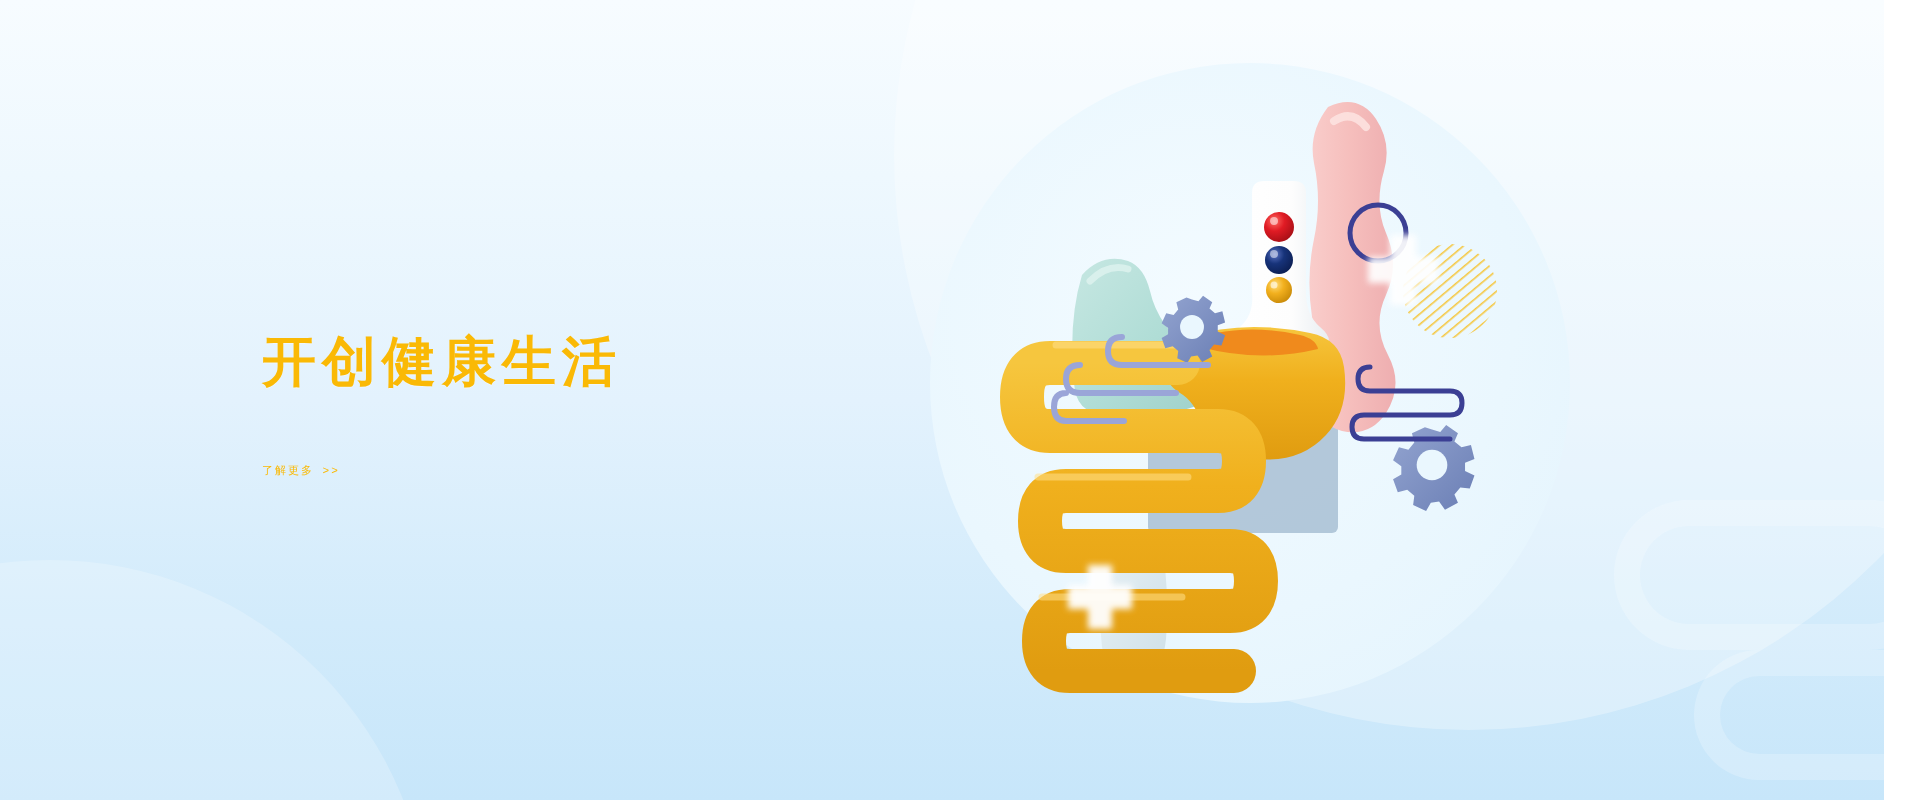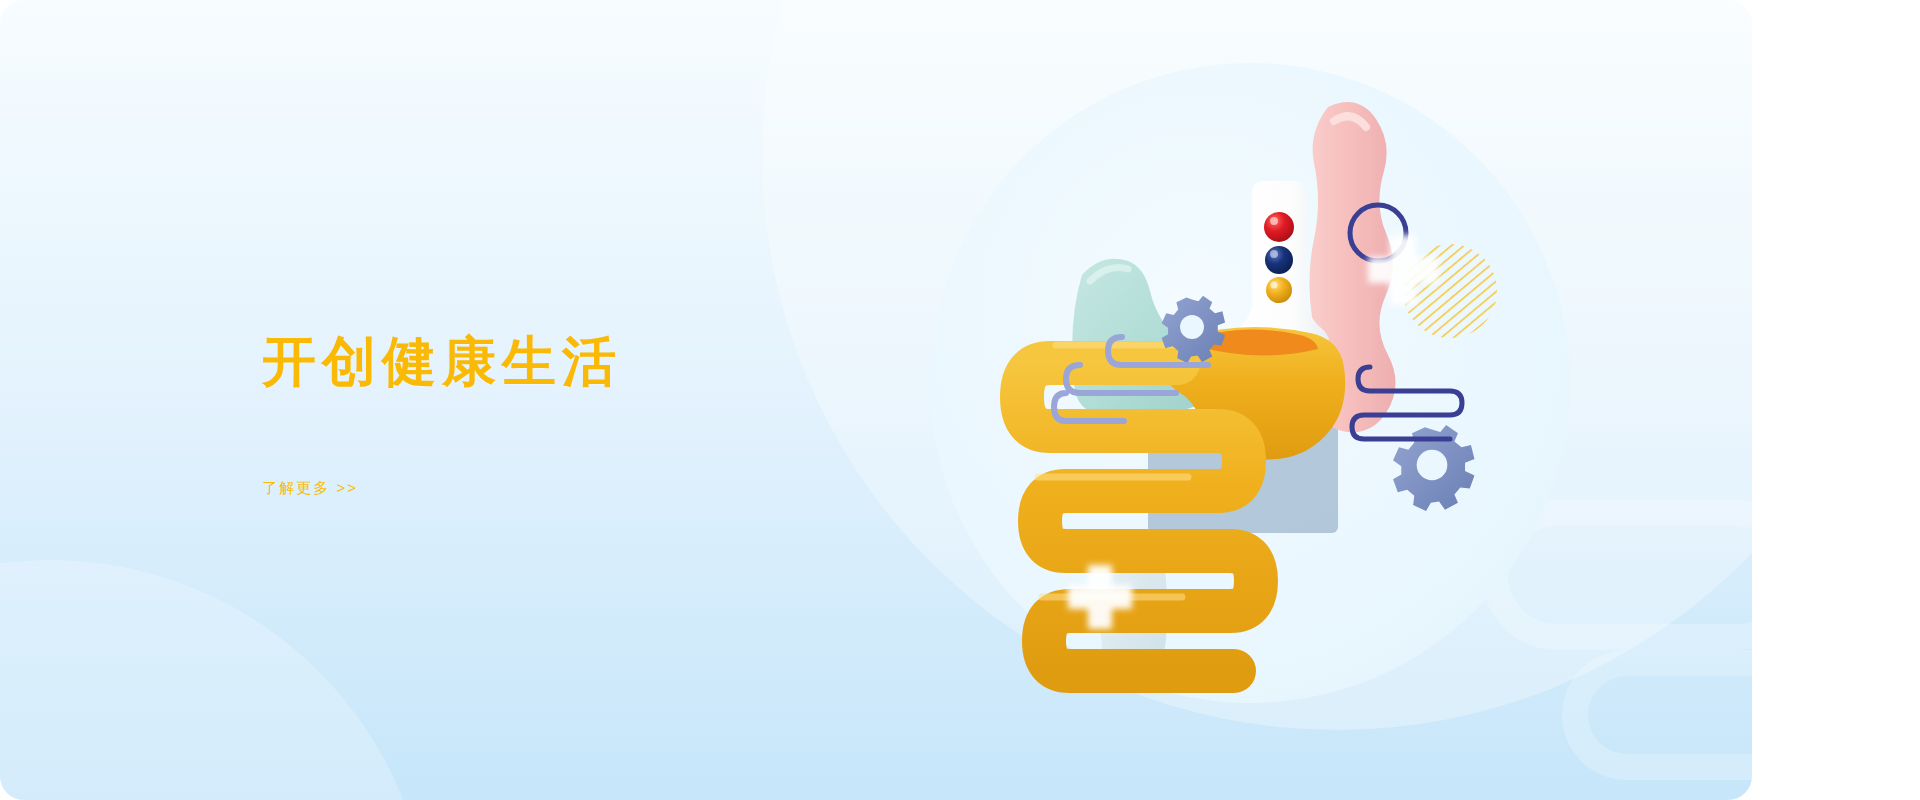--- a/index.html
+++ b/index.html
@@ -2,23 +2,22 @@
 <html><head>
 <meta charset="utf-8">
 <title>Health Banner</title>
 <style>
   * { margin:0; padding:0; box-sizing:border-box; }
   html,body{
     width:1920px; height:800px; overflow:hidden;
     font-family:"Liberation Sans","DejaVu Sans",sans-serif;
   }
   .banner{
-    position:relative; width:1752px; height:800px; overflow:hidden;
+    position:relative; width:1884px; height:800px; overflow:hidden;
     background:linear-gradient(180deg,#f7fcff 0%, #eef8fe 22%, #e3f2fd 50%, #d2ebfb 78%, #c7e6fa 100%);
-    border-radius:24px;
   }
   
   .bg-blob-left{
     position:absolute; left:-330px; top:560px;
     width:760px; height:760px; border-radius:50%;
     background:rgba(255,255,255,.22);
   }
   .bg-blob-topright{
     position:absolute; right:-160px; top:-420px;
     width:1150px; height:1150px; border-radius:50%;
@@ -32,23 +31,23 @@
   .bg-loop.l2{ right:-110px; bottom:20px;  width:300px; height:130px; }
 
   
   .copy{ position:absolute; left:262px; top:318px; width:640px; }
   .headline{
     color:#fab905; font-size:54px; line-height:1.62;
     font-weight:bold; letter-spacing:6px; white-space:nowrap;
     text-shadow:0 1px 0 rgba(255,255,255,.35);
   }
   .more-link{
-    display:inline-block; margin-top:74px;
-    color:#fab905; font-size:15px; letter-spacing:2px;
-    text-decoration:none; white-space:nowrap; cursor:pointer;
+    display:inline-block; margin-top:58px;
+    color:#fab905; font-size:11px; letter-spacing:2px;
+    text-decoration:none; white-space:nowrap; cursor:pointer;font-family:Liberation Mono, monospace;
   }
 
   
   .illus{ position:absolute; left:930px; top:45px; width:690px; height:700px; }
   .illus-disc{
     position:absolute; left:0; top:18px; width:640px; height:640px;
     border-radius:50%;
     background:radial-gradient(circle at 42% 38%, #f3fbff 0%, #eaf7fe 58%, #e2f3fd 100%);
   }
   .illus svg{ position:absolute; left:0; top:0; width:690px; height:700px; }

